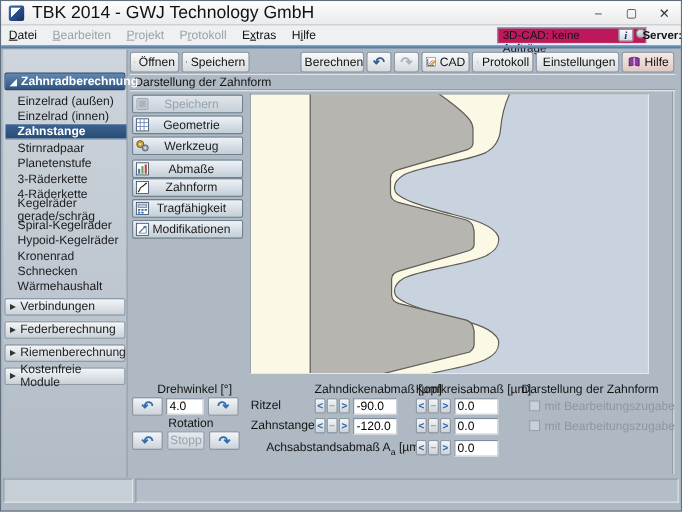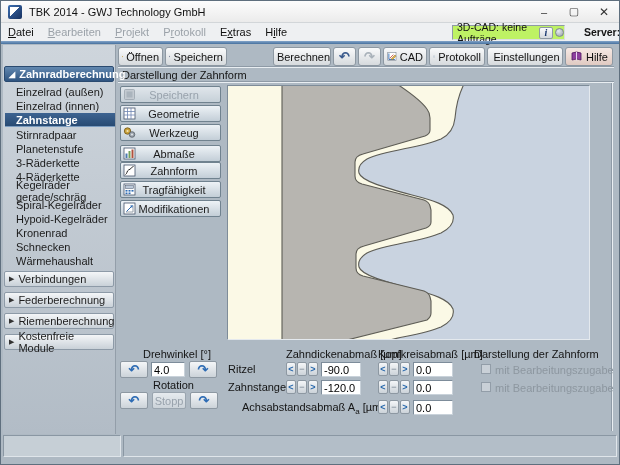--- a/index.html
+++ b/index.html
@@ -9,34 +9,34 @@
           font-family:"Liberation Sans",sans-serif;font-size:11px;color:#141414;}
   .abs{position:absolute;}
 
   
   .titlebar{left:0;top:0;width:618px;height:22px;background:linear-gradient(#fdfdfd,#ebebeb);
             border-bottom:1px solid #d2d6d9;display:flex;align-items:center;}
   .app-logo{width:14px;height:14px;margin:0 7px 0 7px;background:linear-gradient(135deg,#3c6fb2,#17305e);
             position:relative;border-radius:2px;}
   .app-logo:before{content:"";position:absolute;left:2px;top:2px;width:10px;height:10px;
             background:linear-gradient(135deg,#ffffff 45%,transparent 46%);}
-  .title-text{font-size:11px;color:#111;}
+  .title-text{font-size:16px;color:#111;}
   .win-ctrls{margin-left:auto;display:flex;height:100%;}
   .win-btn{width:30px;height:100%;display:flex;align-items:center;justify-content:center;
            color:#333;font-size:11px;}
   .win-btn.close{font-size:12px;}
 
   
   .menubar{left:0;top:22px;width:618px;height:18px;background:#eef0f2;display:flex;align-items:center;}
   .menu-item{padding:0 7px;color:#111;}
   .menu-item.dis{color:#9ba2a9;}
   .menu-item u{text-decoration:underline;}
-  .cad-box{position:absolute;left:451px;top:2px;width:113px;height:15px;background:#bef264;
+  .cad-box{position:absolute;left:451px;top:2px;width:136px;height:15px;background:#be185d;
            border:1px solid;border-color:#8f9aa4 #d9dee2 #d9dee2 #8f9aa4;
-           display:flex;align-items:center;font-size:10.5px;}
+           display:flex;font-size:10.5px;}
   .cad-box .txt{padding-left:4px;flex:1;}
   .i-btn{width:14px;height:12px;background:linear-gradient(#fafbfc,#d4d9dd);border:1px solid #8f9aa4;
          border-radius:2px;font:bold italic 10px "Liberation Serif",serif;color:#16356e;
          display:flex;align-items:center;justify-content:center;margin-right:2px;}
   .led{width:9px;height:9px;border-radius:50%;}
   .led.gray{background:radial-gradient(circle at 35% 30%,#e6ebef,#97a0a8);border:1px solid #7d8892;}
   .server-wrap{position:absolute;left:583px;top:3px;display:flex;align-items:center;gap:3px;font-size:10.5px;font-weight:bold;}
 
   .bluestrip{left:0;top:40px;width:618px;height:3px;background:linear-gradient(#82a4c9,#46709e);}
 

